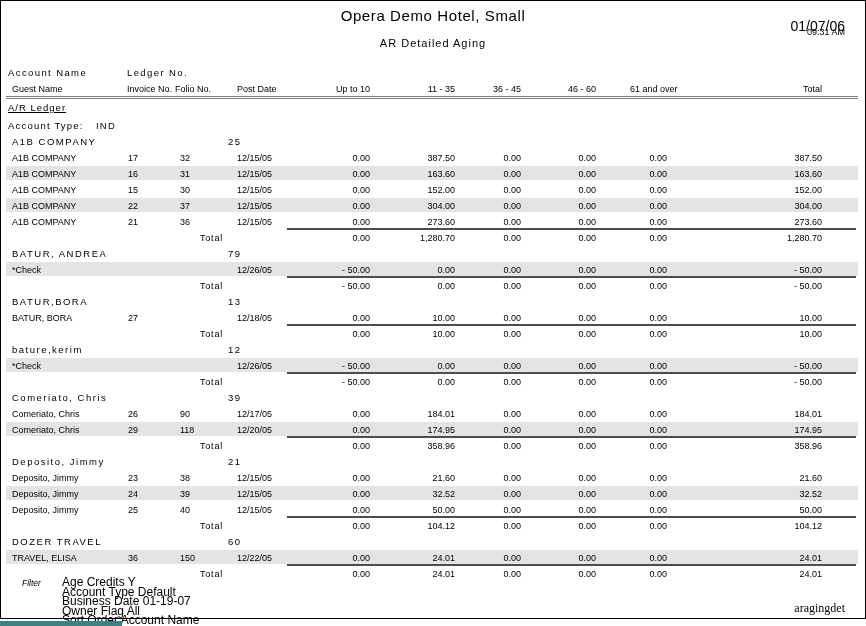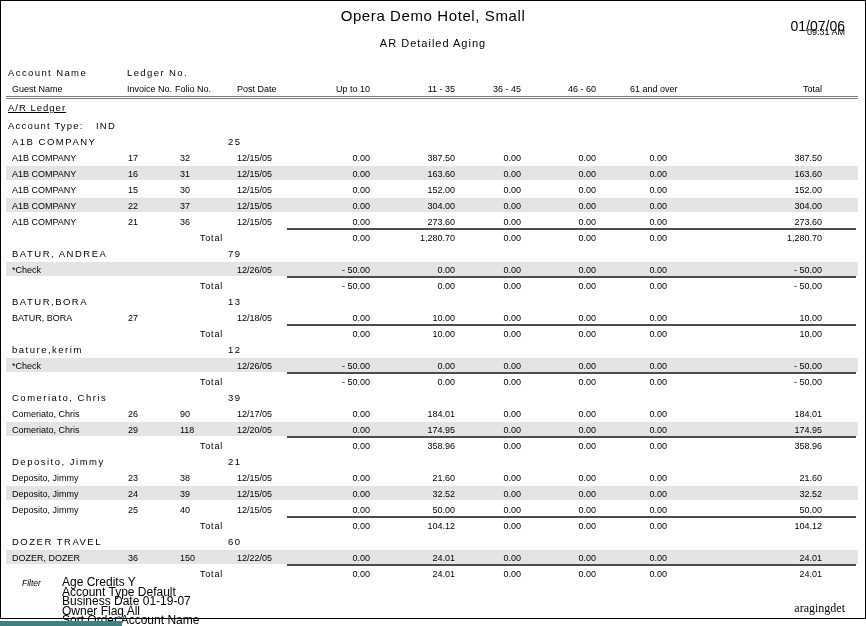--- a/index.html
+++ b/index.html
@@ -345,21 +345,21 @@
         <span class="amt a2">0.00</span>
         <span class="amt a3">0.00</span>
         <span class="amt a4">0.00</span>
         <span class="amt a5">104.12</span>
       </div>
       <div class="grow ghead">
         <span class="gname">DOZER TRAVEL</span>
         <span class="gnum">60</span>
       </div>
       <div class="grow drow shaded">
-        <span class="cg">DOZER, DOZER</span>
+        <span class="cg">TRAVEL, ELISA</span>
         <span class="ci">36</span>
         <span class="cf">150</span>
         <span class="cd">12/22/05</span>
         <span class="amt a0">0.00</span>
         <span class="amt a1">24.01</span>
         <span class="amt a2">0.00</span>
         <span class="amt a3">0.00</span>
         <span class="amt a4">0.00</span>
         <span class="amt a5">24.01</span>
       </div>

